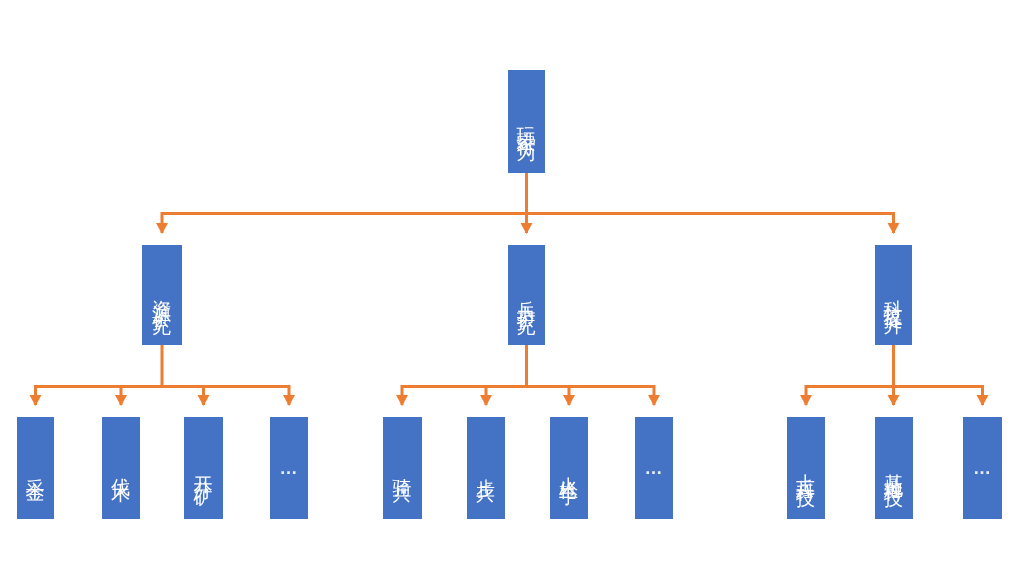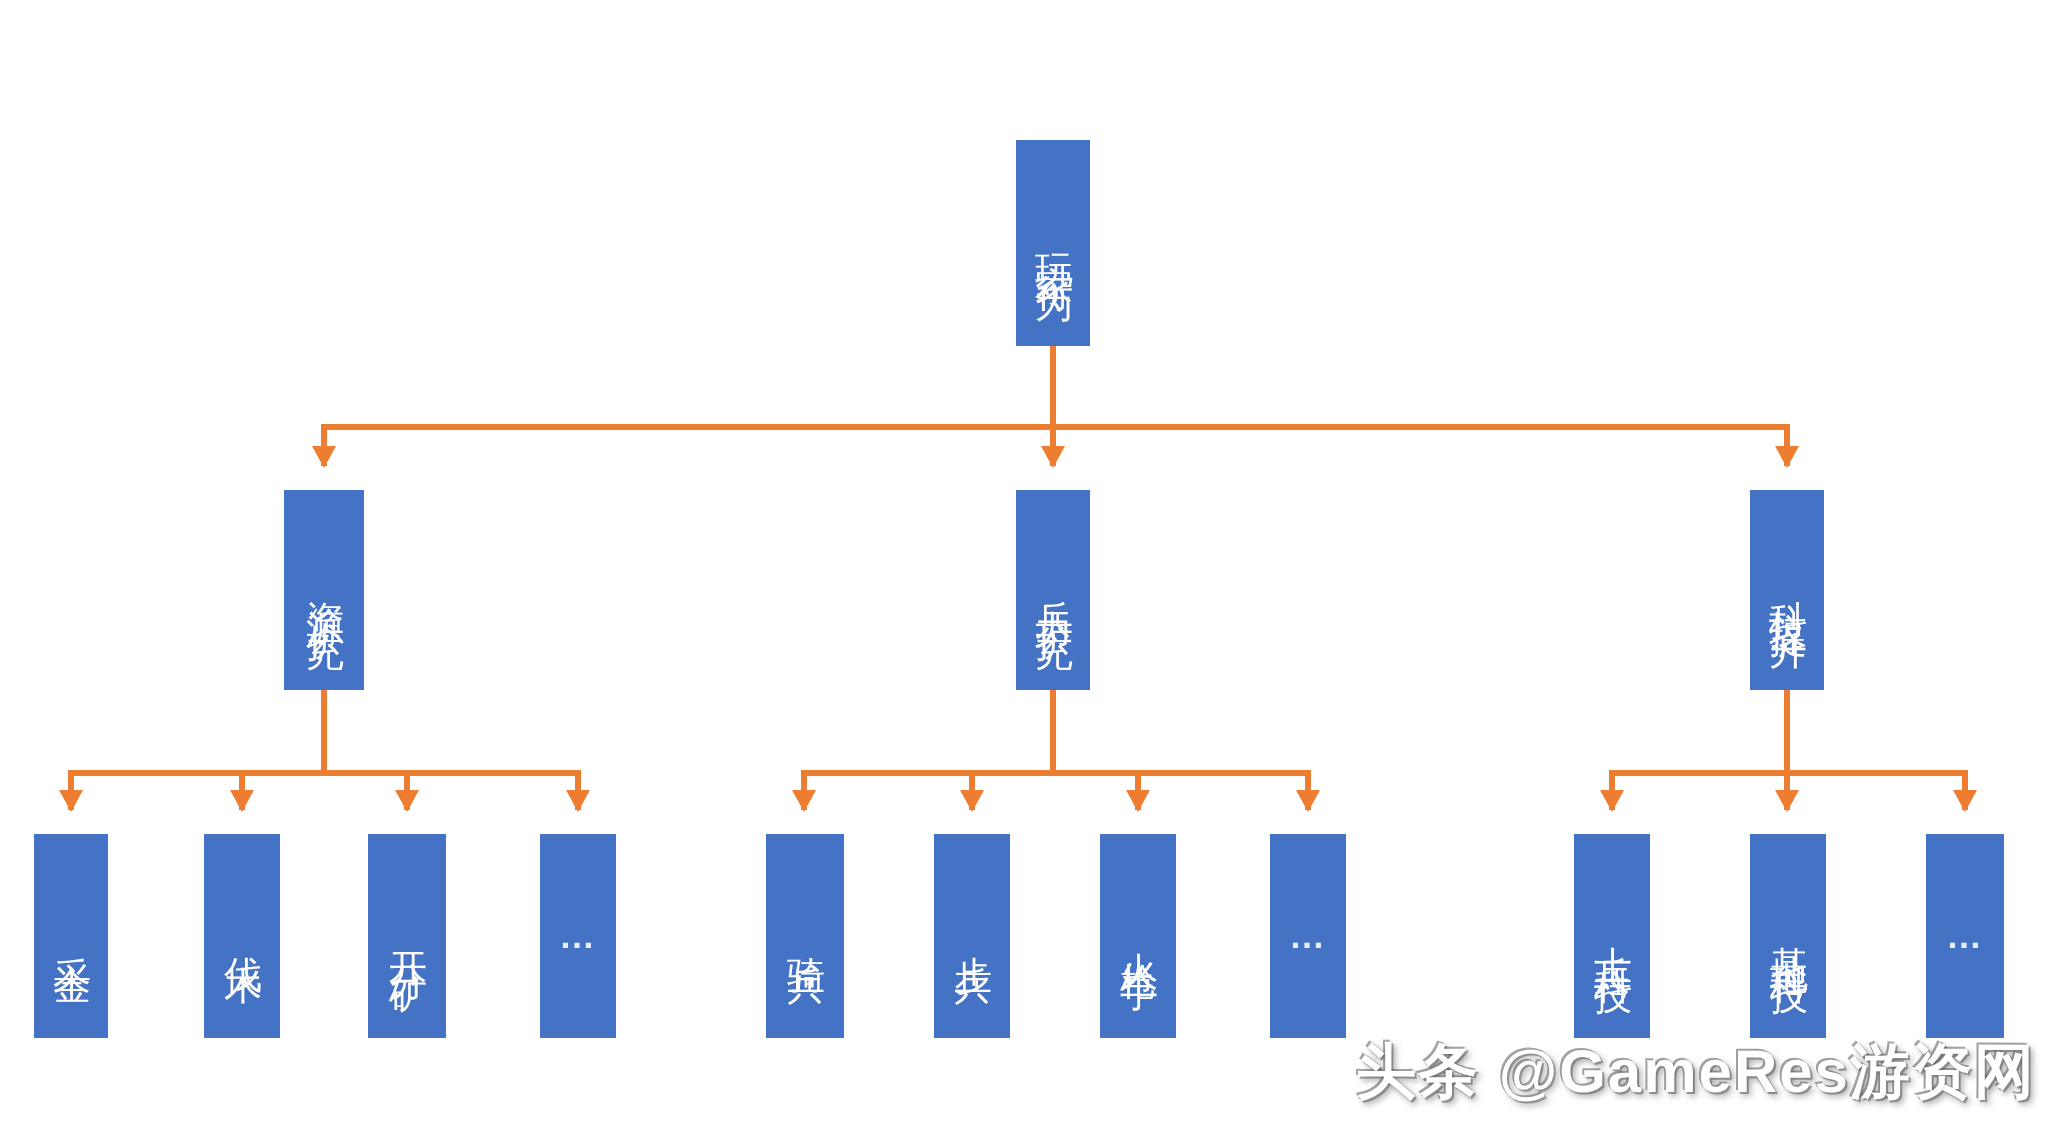--- a/index.html
+++ b/index.html
@@ -83,14 +83,13 @@
 
   <div class="vbox" style="left:383px;top:417px;width:39px;height:102px;">骑兵</div>
   <div class="vbox" style="left:467px;top:417px;width:38px;height:102px;">步兵</div>
   <div class="vbox" style="left:550px;top:417px;width:38px;height:102px;">火枪手</div>
   <div class="vbox dots" style="left:635px;top:417px;width:38px;height:102px;">…</div>
 
   <div class="vbox" style="left:787px;top:417px;width:38px;height:102px;">士兵科技</div>
   <div class="vbox" style="left:875px;top:417px;width:38px;height:102px;">基地科技</div>
   <div class="vbox dots" style="left:963px;top:417px;width:39px;height:102px;">…</div>
 
-  <div class="watermark">头条 @GameRes游资网</div>
 </div>
 
 </body></html>

